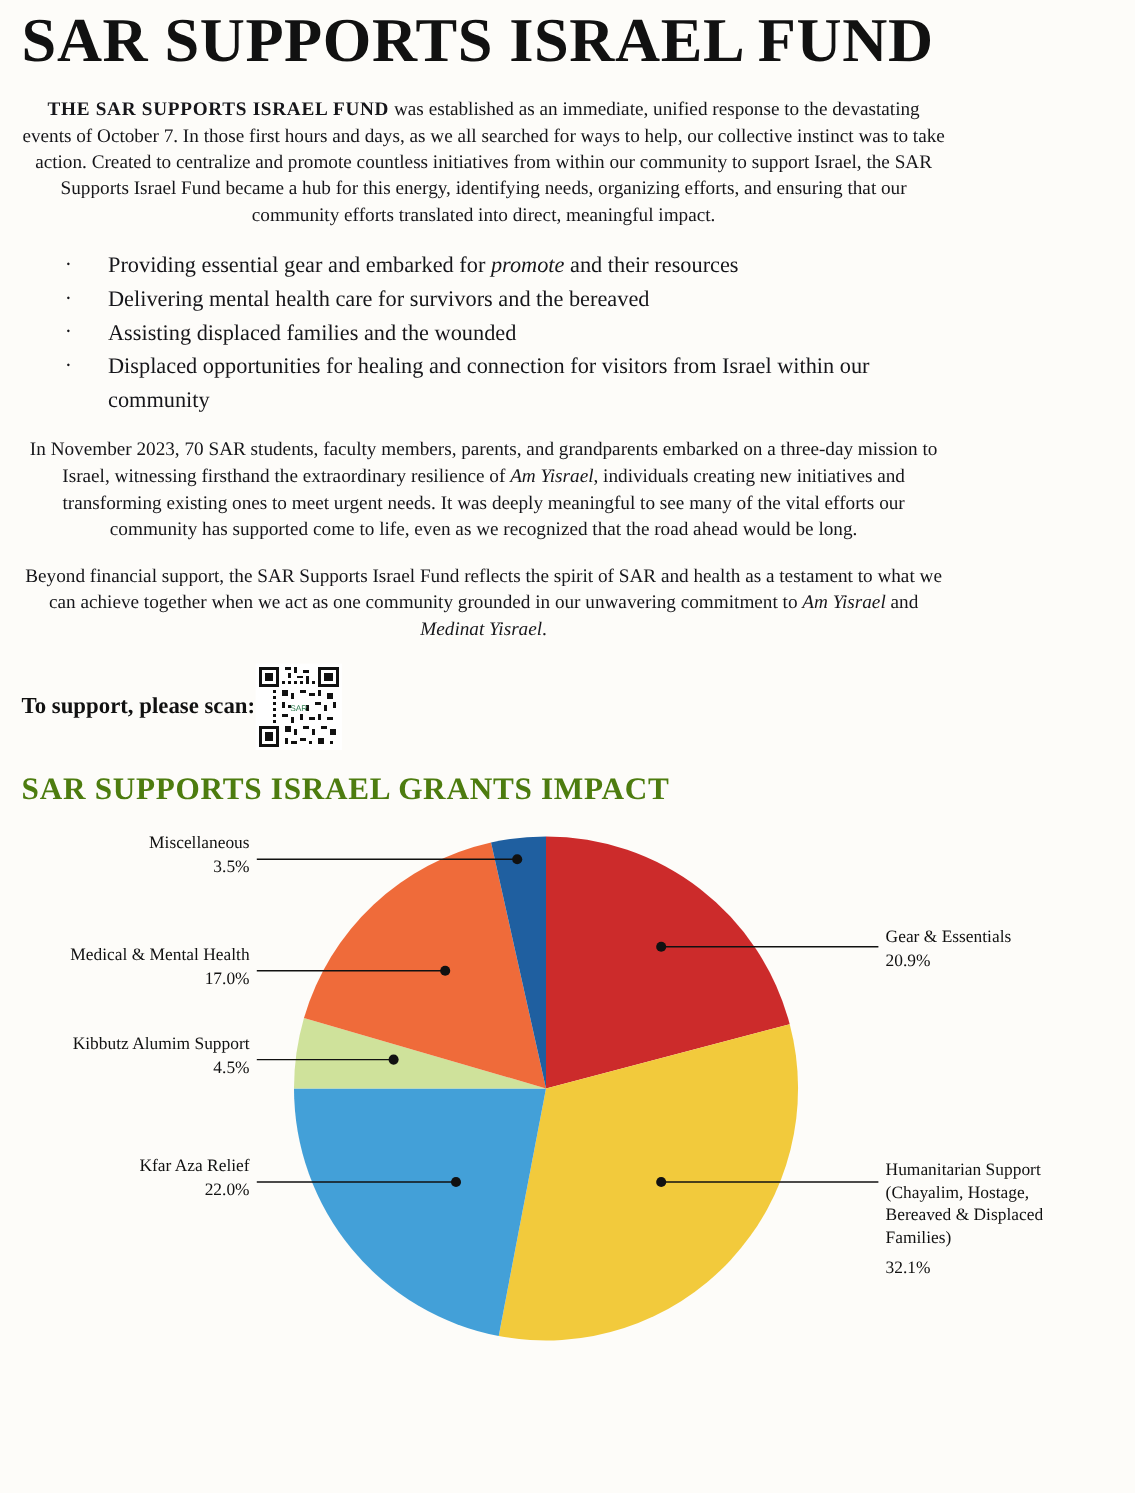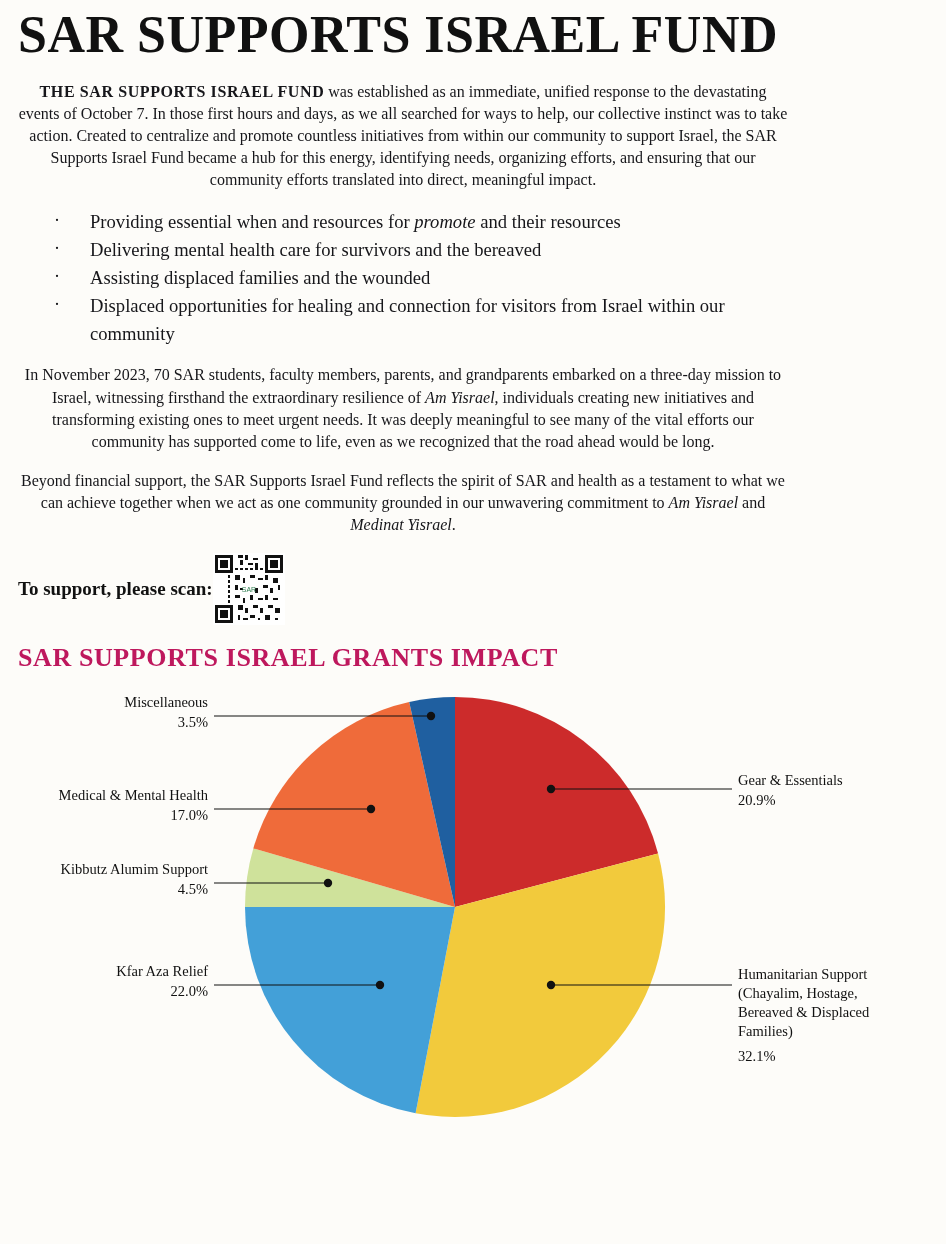--- a/index.html
+++ b/index.html
@@ -82,21 +82,21 @@
     position: relative;
     background: #ffffff;
   }
   .qr svg { display:block; }
 
   h2.chart-title {
     font-size: 26px;
     font-weight: 700;
     letter-spacing: 0.6px;
     margin: 18px 0 6px 0;
-    color: #be185d;
+    color: #4d7c0f;
   }
 
   .chart-wrap {
     position: relative;
     width: 910px;
     height: 500px;
     margin: 0;
   }
   .chart-wrap svg { display: block; }
   .lbl {
@@ -117,21 +117,21 @@
 <div class="page">
 
   <h1 class="title">SAR SUPPORTS ISRAEL FUND</h1>
 
   <p class="body"><span class="lead-caps">THE SAR SUPPORTS ISRAEL FUND</span><span> was established as an immediate, unified response to the devastating events of October 7. In those first hours and days, as we all searched for ways to help, our collective instinct was to take action. Created to centralize and promote countless initiatives from within our community to support Israel, the SAR Supports Israel Fund became a hub for this energy, identifying needs, organizing efforts, and ensuring that our community efforts translated into direct, meaningful impact.</span></p>
 
 
   <ul class="bullets">
     <li>
       <span class="dot">·</span>
-      <span>Providing essential when and resources for </span><em class="ital">promote</em><span> and their resources</span>
+      <span>Providing essential gear and embarked for </span><em class="ital">promote</em><span> and their resources</span>
     </li>
     <li>
       <span class="dot">·</span>
       <span>Delivering mental health care for survivors and the bereaved</span>
     </li>
     <li>
       <span class="dot">·</span>
       <span>Assisting displaced families and the wounded</span>
     </li>
     <li>

